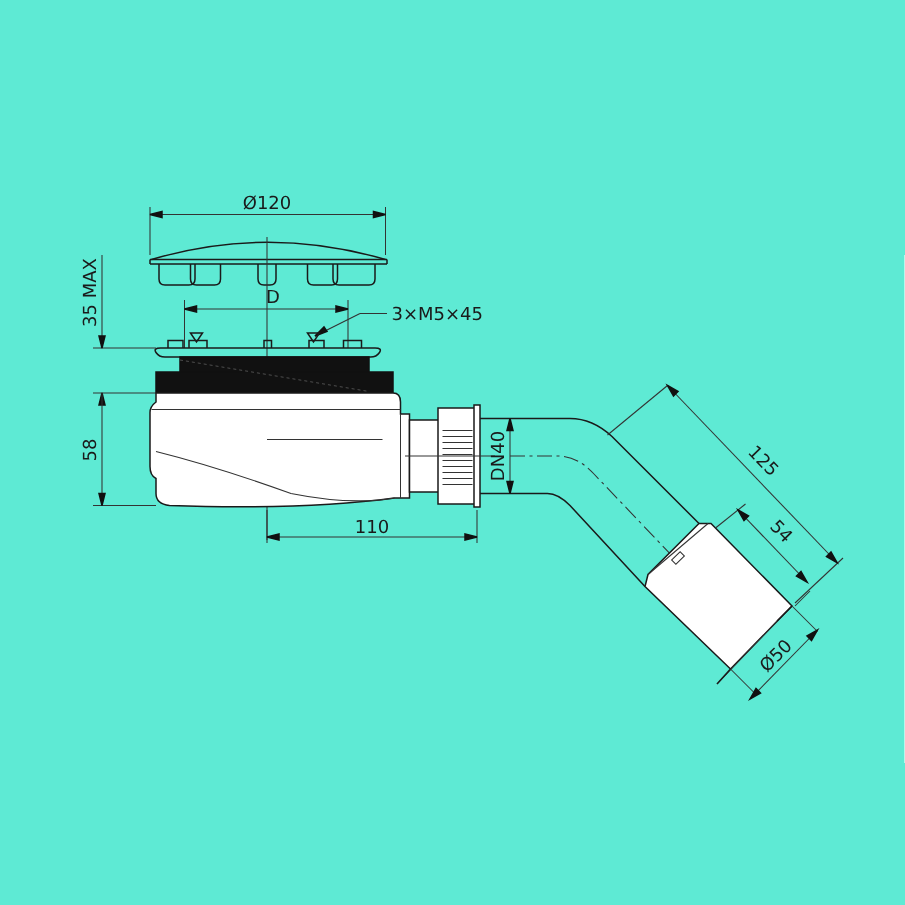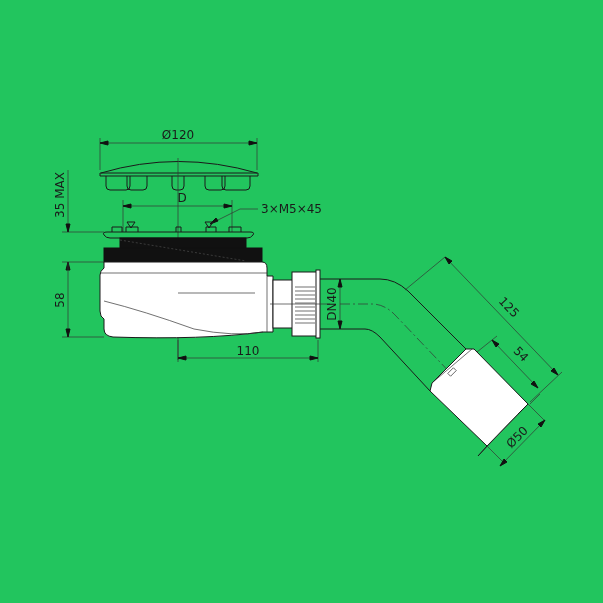--- a/index.html
+++ b/index.html
@@ -1,16 +1,16 @@
 <!DOCTYPE html>
 <html><head>
 <meta charset="utf-8">
 <style>
   html, body { margin:0; padding:0; background:#ffffff; }
-  #canvas { position:relative; width:603px; height:603px; overflow:hidden; background:#22c55e; }
+  #canvas { position:relative; width:603px; height:603px; overflow:hidden; background:#5eead4; }
   svg { position:absolute; left:0; top:0; }
   .ln { stroke:#1a1a1a; stroke-width:1; fill:none; }
   .thin { stroke:#333; stroke-width:0.7; fill:none; }
   .dash { stroke:#333; stroke-width:0.7; fill:none; stroke-dasharray:10 3 2 3; }
   .solid { fill:#111; stroke:#111; }
   .white { fill:#fff; stroke:#1a1a1a; stroke-width:1; }
   .dimtxt { font-family:"DejaVu Sans", sans-serif; font-size:12px; fill:#1a1a1a; }
 </style>
 </head>
 <body>

